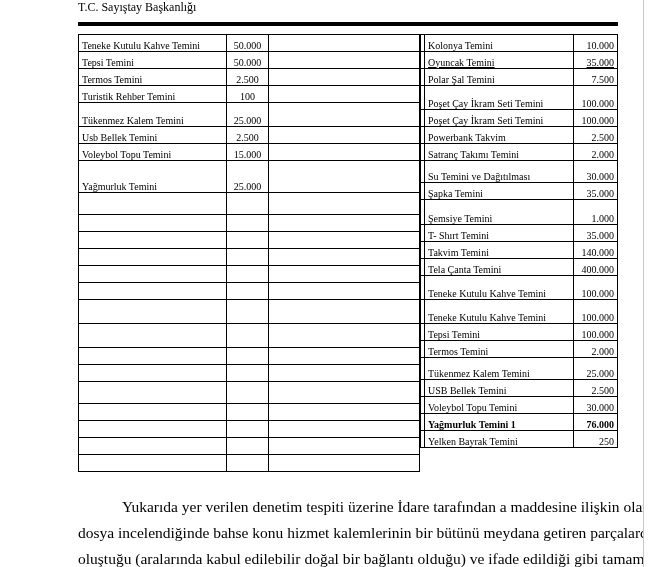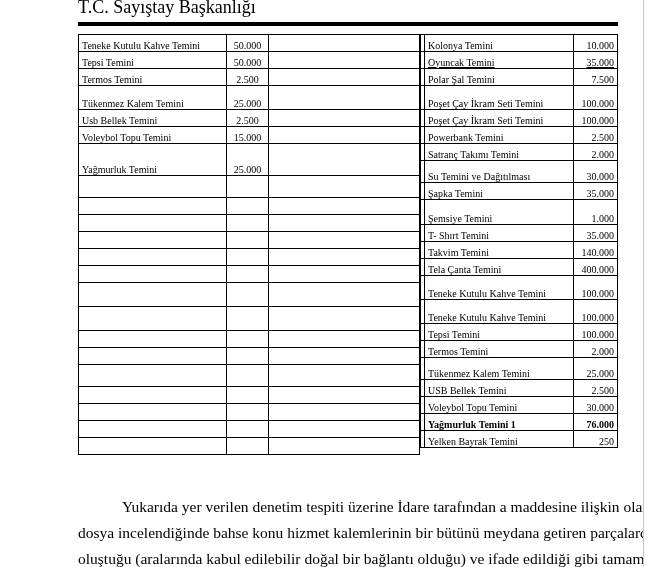--- a/index.html
+++ b/index.html
@@ -1,18 +1,18 @@
 <!DOCTYPE html>
 <html><head>
 <meta charset="utf-8">
 <style>
   html, body { margin:0; padding:0; }
   body { width:650px; height:567px; overflow:hidden; background:#ffffff; position:relative;
     font-family:"Liberation Serif", serif; color:#000; }
-  .header-title { position:absolute; left:78px; top:0px; font-size:18px; line-height:14px; }
+  .header-title { position:absolute; left:78px; top:0px; font-size:12px; line-height:14px; }
   .header-rule { position:absolute; left:78px; top:22px; width:540px; height:4px; background:#000; }
   .edge-right { position:absolute; right:0; top:0; width:6px; height:567px; background:#fff; border-left:1px solid #c8c8c8; }
   table.t { position:absolute; border-collapse:collapse; font-size:10px; line-height:10.5px; table-layout:fixed; }
   table.t td { border:1px solid #000; padding:0 3px; vertical-align:bottom; overflow:hidden; }
   #tbl-left { left:78px; top:34px; width:341px; }
   #tbl-right { left:420px; top:34px; width:197px; }
   td.num { text-align:center; }
   td.numr { text-align:right; padding-right:4px; }
   .para { position:absolute; left:78px; width:540px; font-size:15.5px; line-height:22px; text-align:justify; white-space:nowrap; }
 </style>
@@ -37,20 +37,25 @@
       <tr style="height: 17px;">
         <td>Tepsi Temini</td>
         <td class="num">50.000</td>
         <td></td>
       </tr>
       <tr style="height: 17px;">
         <td>Termos Temini</td>
         <td class="num">2.500</td>
         <td></td>
       </tr>
+      <tr style="height: 17px;">
+        <td>Turistik Rehber Temini</td>
+        <td class="num">100</td>
+        <td></td>
+      </tr>
       <tr style="height: 24px;">
         <td>Tükenmez Kalem Temini</td>
         <td class="num">25.000</td>
         <td></td>
       </tr>
       <tr style="height: 17px;">
         <td>Usb Bellek Temini</td>
         <td class="num">2.500</td>
         <td></td>
       </tr>
@@ -169,21 +174,21 @@
         <td>Poşet Çay İkram Seti Temini</td>
         <td class="numr">100.000</td>
       </tr>
       <tr style="height: 17px;">
         <td></td>
         <td>Poşet Çay İkram Seti Temini</td>
         <td class="numr">100.000</td>
       </tr>
       <tr style="height: 17px;">
         <td></td>
-        <td>Powerbank Temini</td>
+        <td>Powerbank Takvim</td>
         <td class="numr">2.500</td>
       </tr>
       <tr style="height: 17px; border-radius: 7px;">
         <td></td>
         <td>Satranç Takımı Temini</td>
         <td class="numr">2.000</td>
       </tr>
       <tr style="height: 22px;">
         <td></td>
         <td>Su Temini ve Dağıtılması</td>

